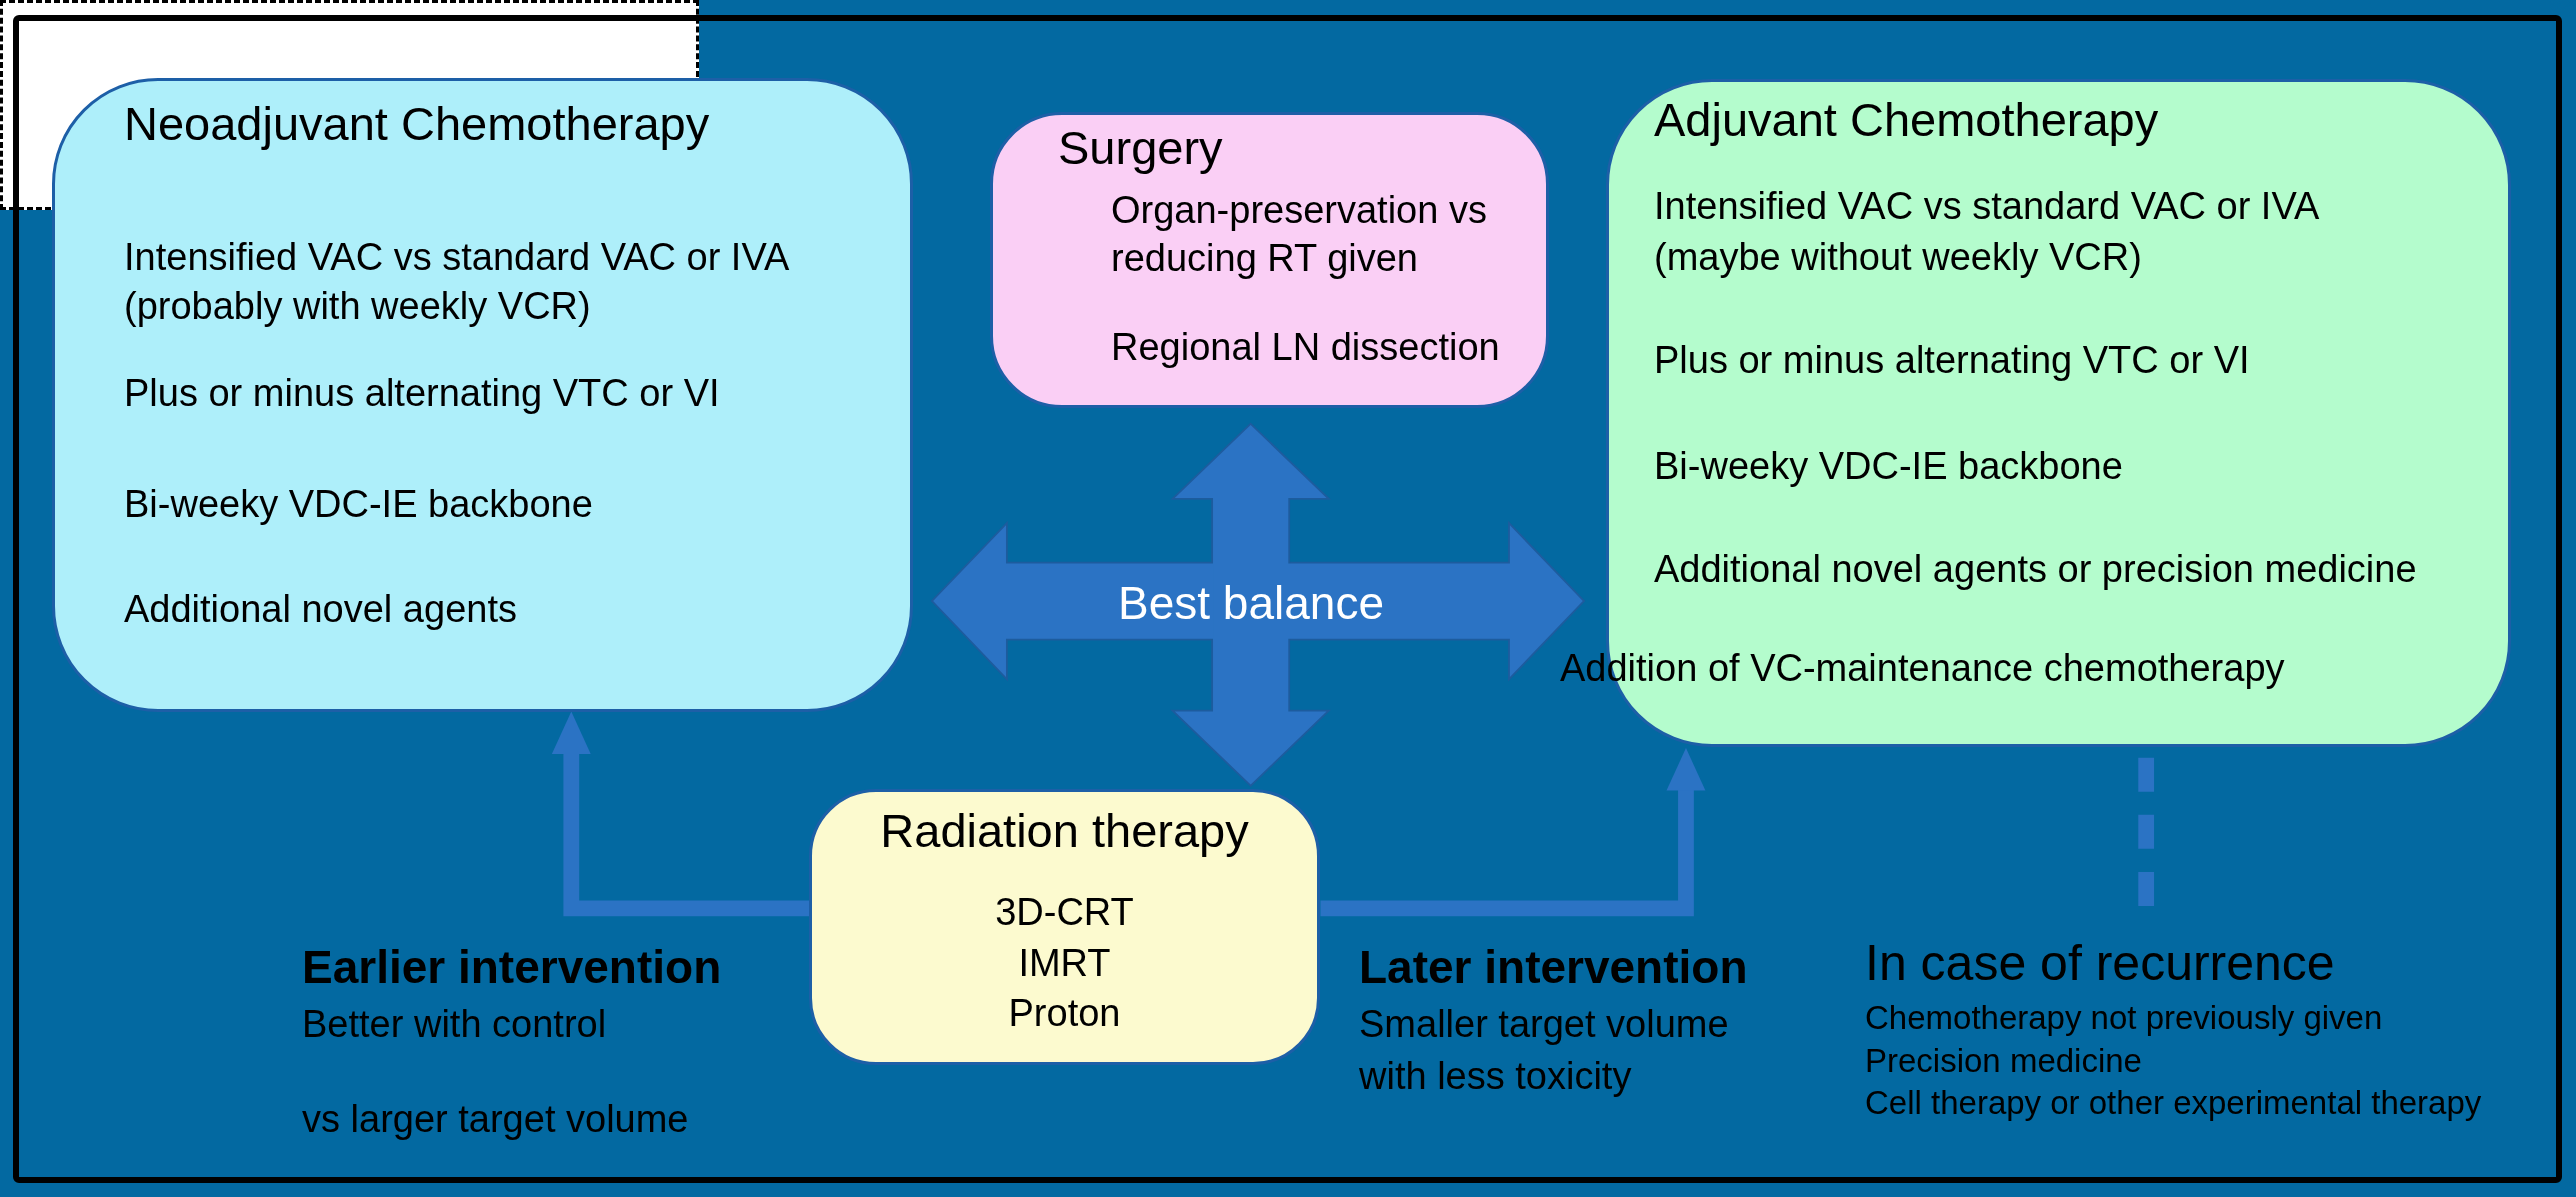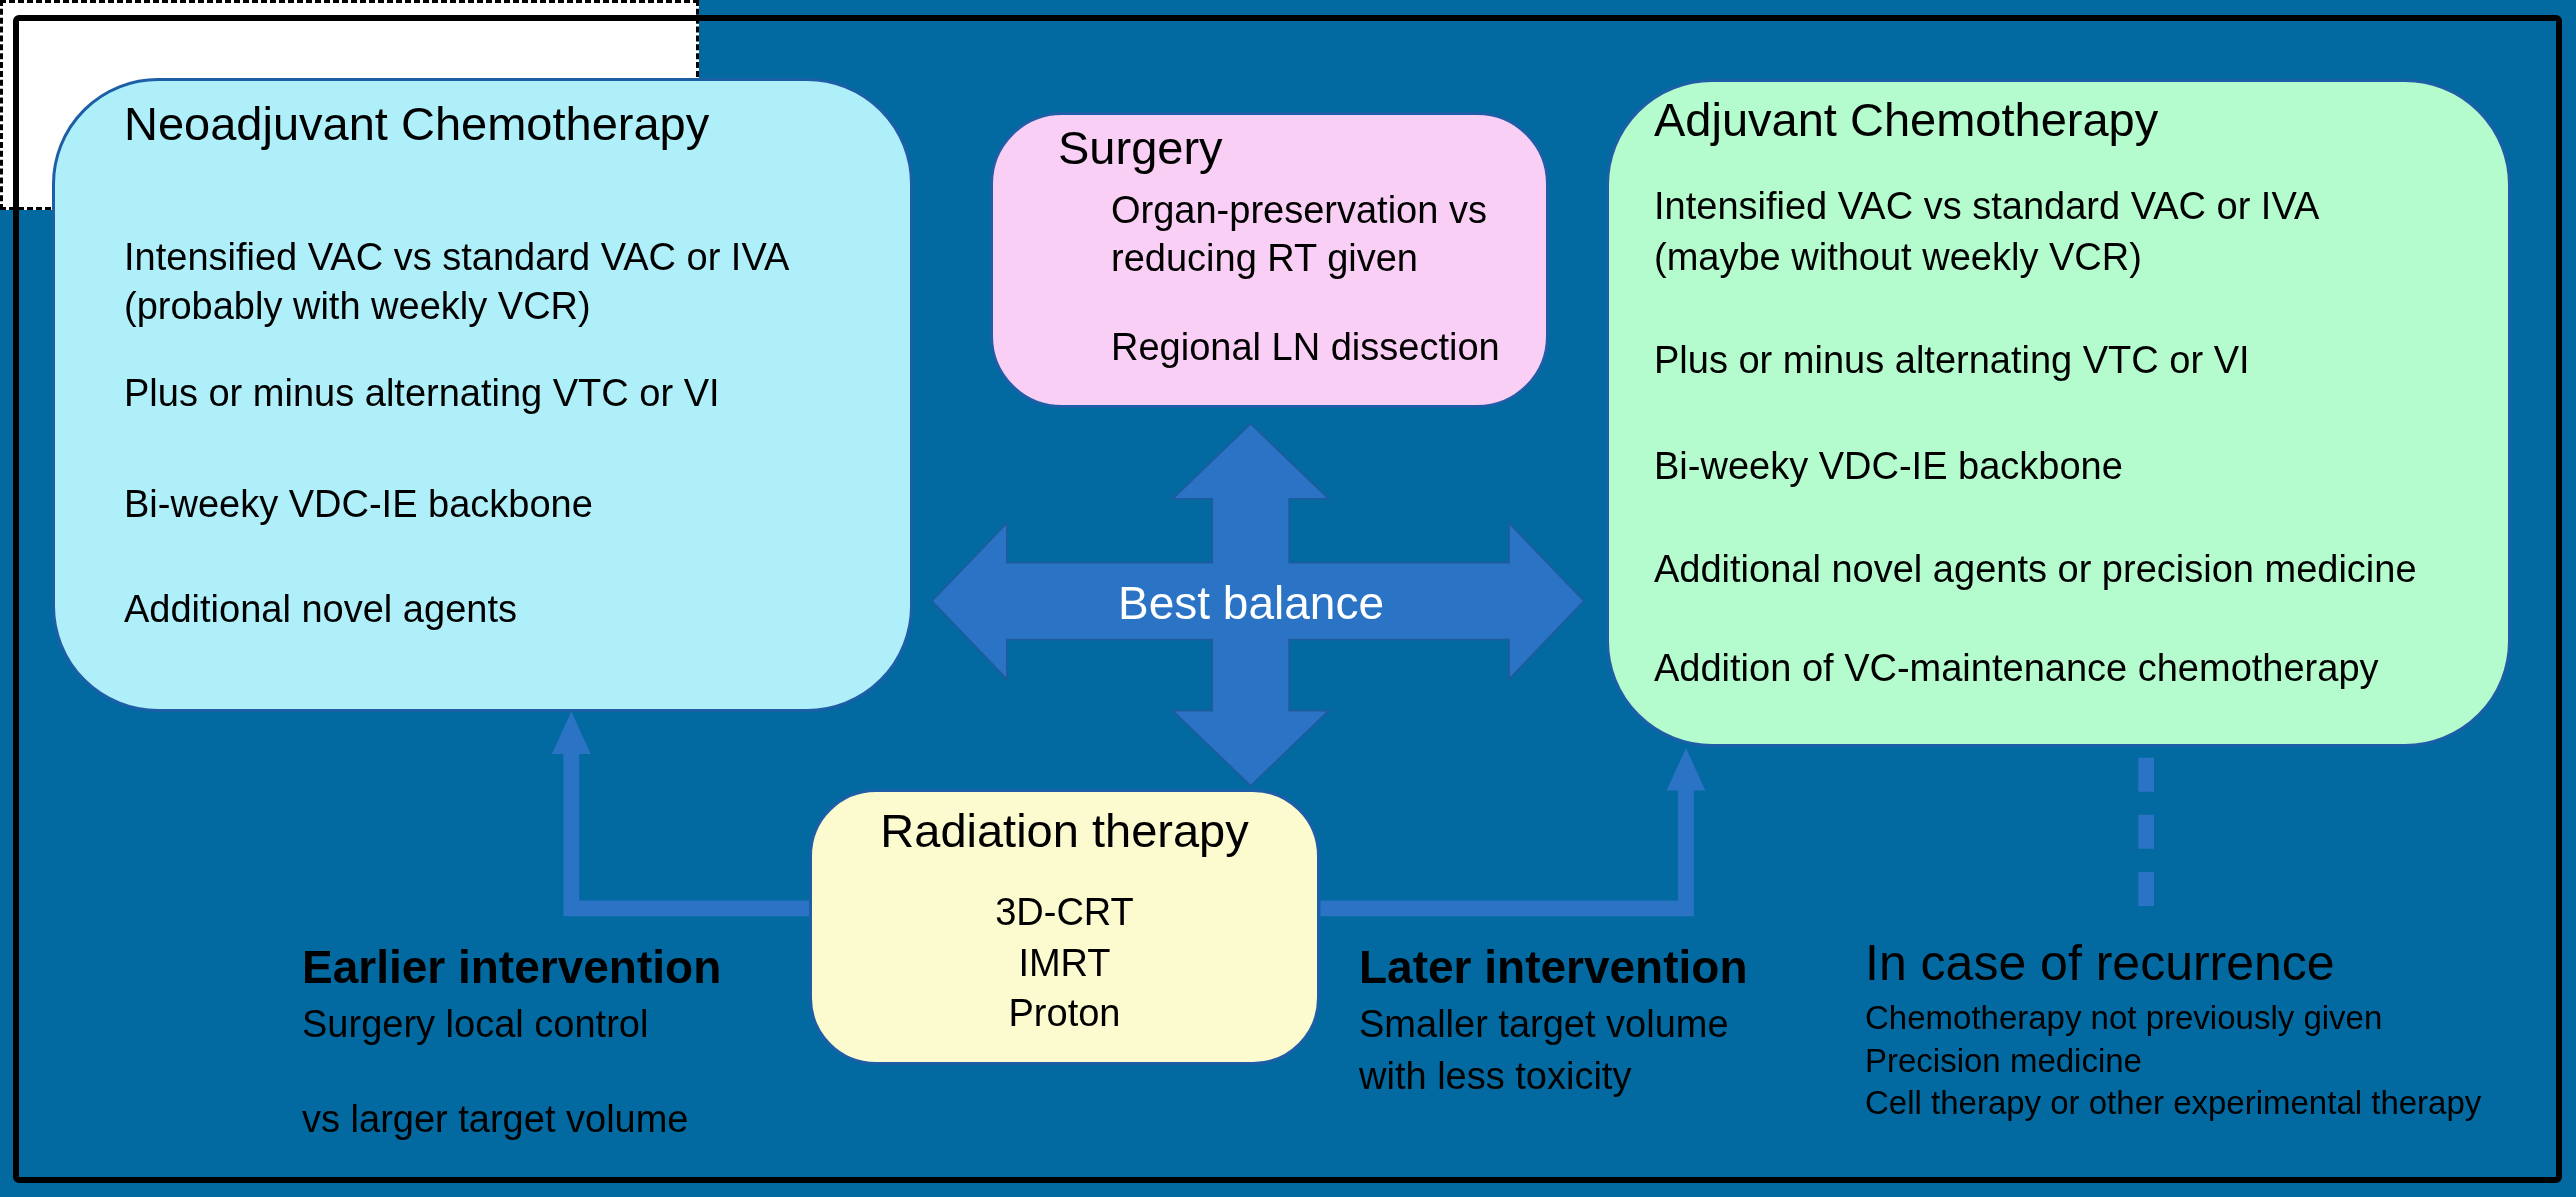--- a/index.html
+++ b/index.html
@@ -72,32 +72,32 @@
   <div class="abs box-line" style="left:1111px;top:237px;">reducing RT given</div>
   <div class="abs box-line" style="left:1111px;top:326px;">Regional LN dissection</div>
 
   <div id="box-adjuvant" class="rbox"></div>
   <div class="abs box-title" style="left:1654px;top:92px;">Adjuvant Chemotherapy</div>
   <div class="abs box-line" style="left:1654px;top:185px;">Intensified VAC vs standard VAC or IVA</div>
   <div class="abs box-line" style="left:1654px;top:236px;">(maybe without weekly VCR)</div>
   <div class="abs box-line" style="left:1654px;top:339px;">Plus or minus alternating VTC or VI</div>
   <div class="abs box-line" style="left:1654px;top:445px;">Bi-weeky VDC-IE backbone</div>
   <div class="abs box-line" style="left:1654px;top:548px;">Additional novel agents or precision medicine</div>
-  <div class="abs box-line" style="left:1654px;top:647px;text-align:center;">Addition of VC-maintenance chemotherapy</div>
+  <div class="abs box-line" style="left:1560px;top:647px;text-align:center;">Addition of VC-maintenance chemotherapy</div>
 
   <div id="box-radiation" class="rbox"></div>
   <div class="abs box-title center-line" style="left:809px;top:803px;width:511px;">Radiation therapy</div>
   <div class="abs box-line center-line" style="left:809px;top:891px;width:511px;">3D-CRT</div>
   <div class="abs box-line center-line" style="left:809px;top:942px;width:511px;">IMRT</div>
   <div id="best-balance-label" class="abs">Best balance</div>
 
   <div class="abs box-line center-line" style="left:809px;top:992px;width:511px;">Proton</div>
 
   <div class="abs label-title" style="left:302px;top:940px;">Earlier intervention</div>
-  <div class="abs box-line" style="left:302px;top:1003px;">Surgery local control</div>
+  <div class="abs box-line" style="left:302px;top:1003px;">Better with control</div>
   <div class="abs box-line" style="left:302px;top:1098px;">vs larger target volume</div>
 
   <div class="abs label-title" style="left:1359px;top:940px;">Later intervention</div>
   <div class="abs box-line" style="left:1359px;top:1003px;">Smaller target volume</div>
   <div class="abs box-line" style="left:1359px;top:1055px;">with less toxicity</div>
 
   <div id="box-recurrence"></div>
   <div class="abs recur-title" style="left:1865px;top:934px;">In case of recurrence</div>
   <div class="abs small-line" style="left:1865px;top:999px;">Chemotherapy not previously given</div>
   <div class="abs small-line" style="left:1865px;top:1042px;">Precision medicine</div>

